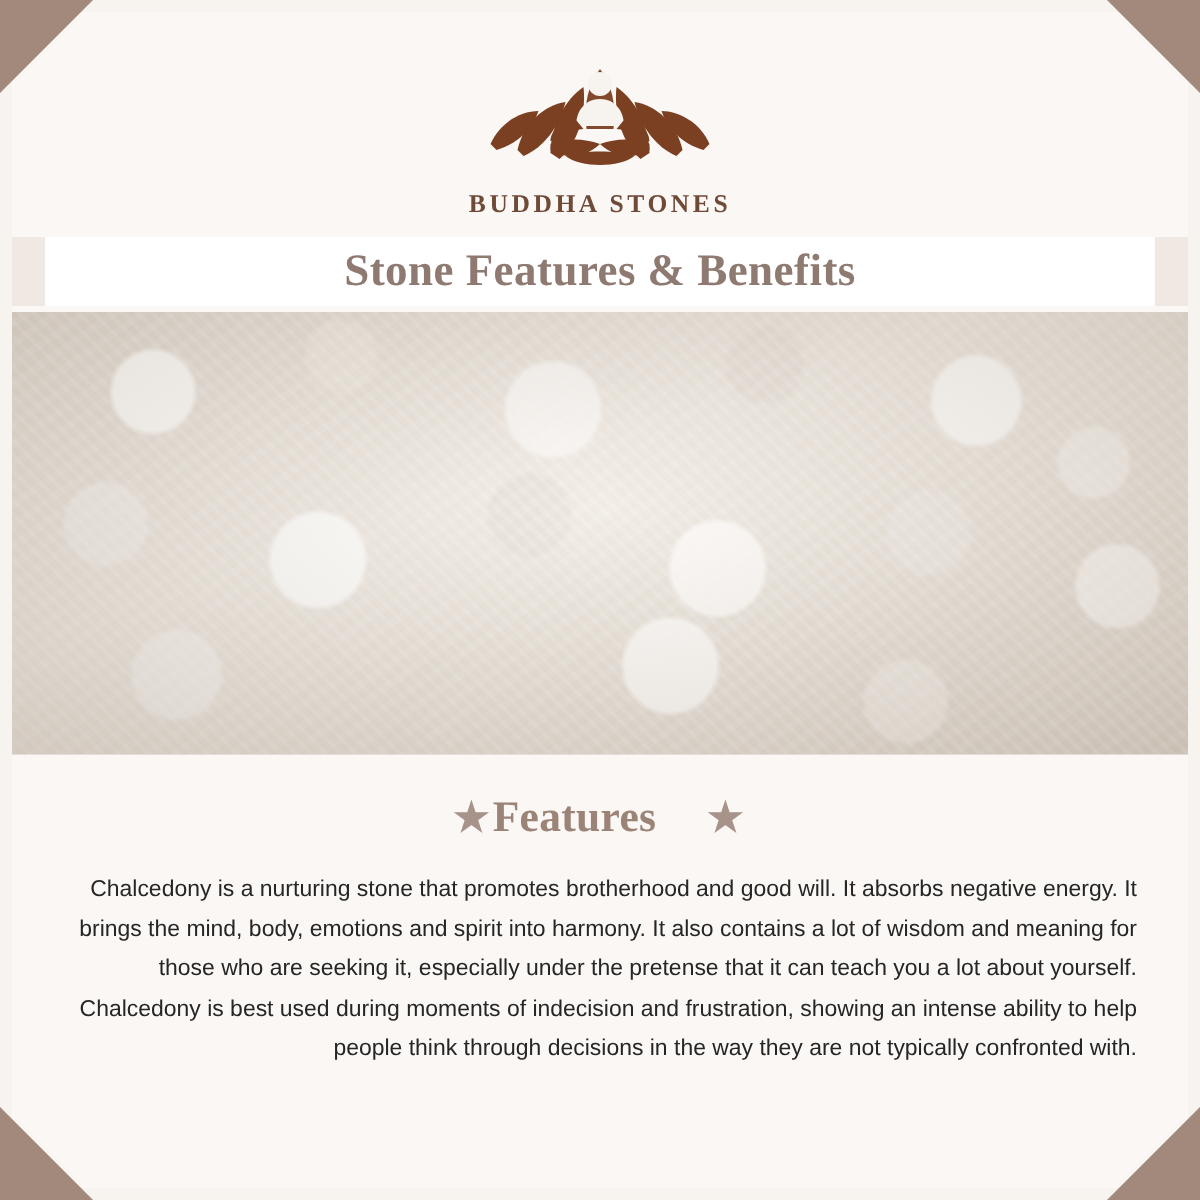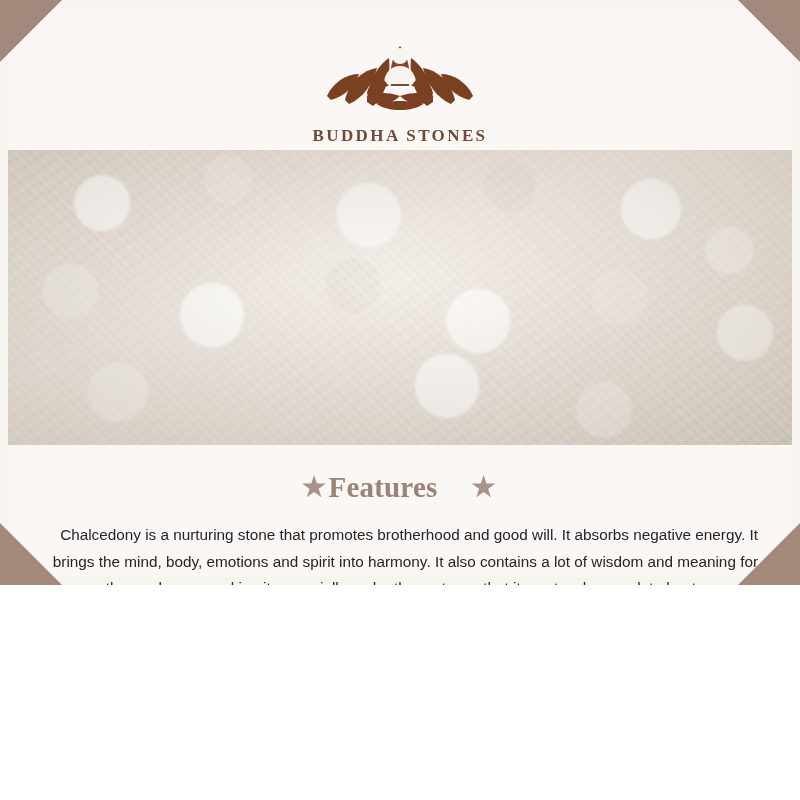--- a/index.html
+++ b/index.html
@@ -10,21 +10,21 @@
     width: 800px;
     height: 800px;
     font-family: "Liberation Sans", sans-serif;
     background: #ffffff;
     overflow: hidden;
   }
 
   .page {
     position: relative;
     width: 800px;
-    height: 585px;
+    height: 800px;
     background: #f7f3ef;
     overflow: hidden;
   }
 
   
   .corner {
     position: absolute;
     width: 0;
     height: 0;
     z-index: 5;
@@ -233,20 +233,23 @@
 
             <path d="M52,66 C62,62 74,62 85,66 C74,76 62,76 52,70 Z"></path>
             <path d="M118,66 C108,62 96,62 85,66 C96,76 108,76 118,70 Z"></path>
             <path d="M62,74 C72,70 98,70 108,74 C98,82 72,82 62,74 Z"></path>
           </g>
         </svg>
       </span>
       <div class="brand-name">BUDDHA STONES</div>
     </div>
 
+    <div class="title-band">
+      <div class="title-text">Stone Features &amp; Benefits</div>
+    </div>
 
     <div class="photo">
       <div class="photo-canvas"></div>
       <div class="photo-grain"></div>
       <div class="photo-shade"></div>
     </div>
 
     <div class="benefits">
       <div class="benefit">
         <span class="star">★</span>

